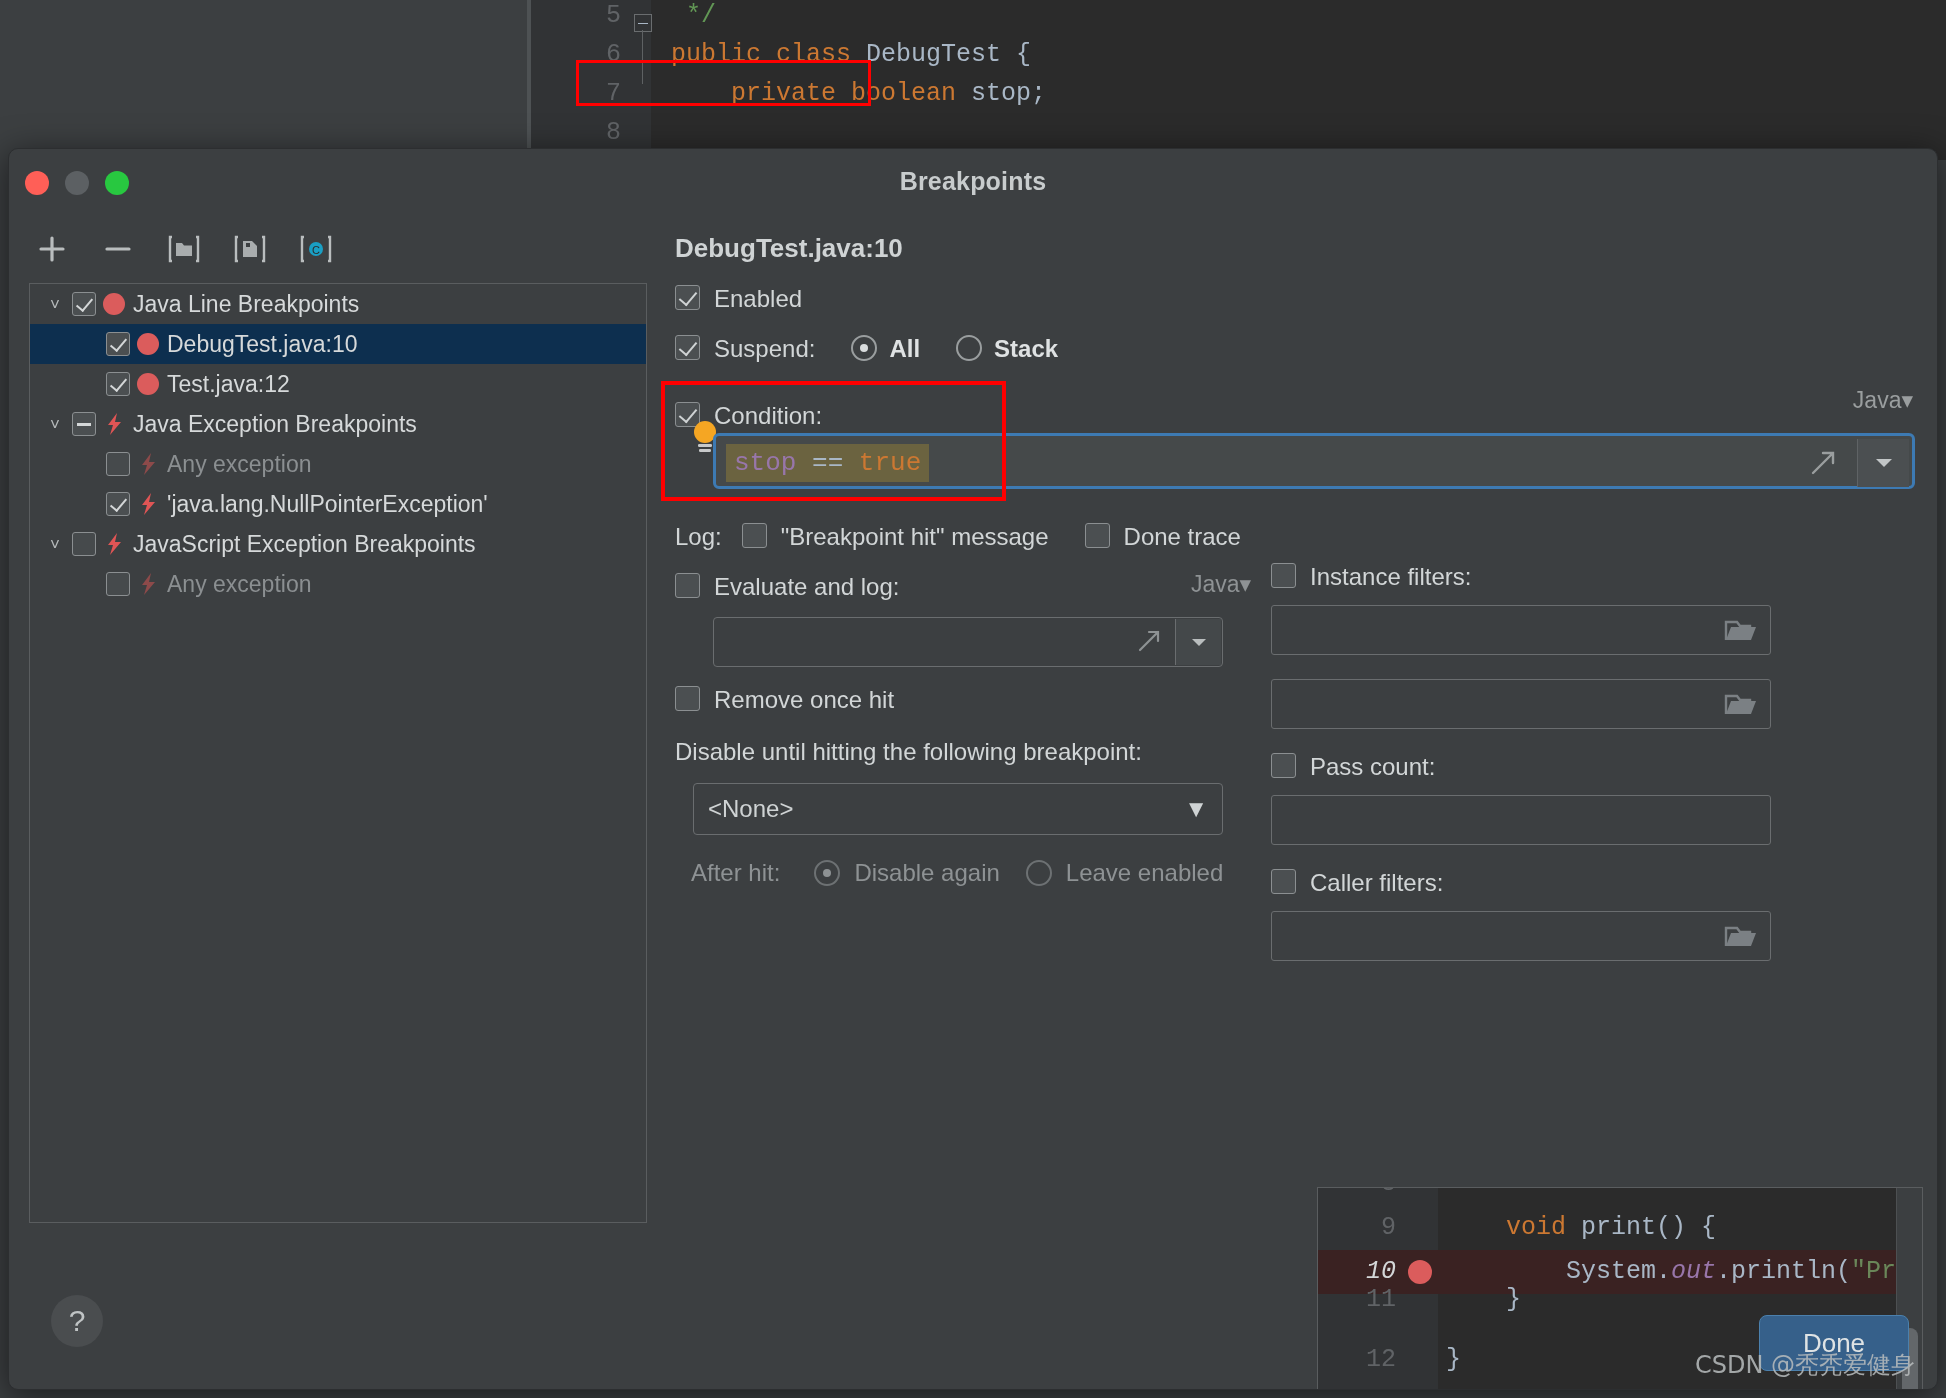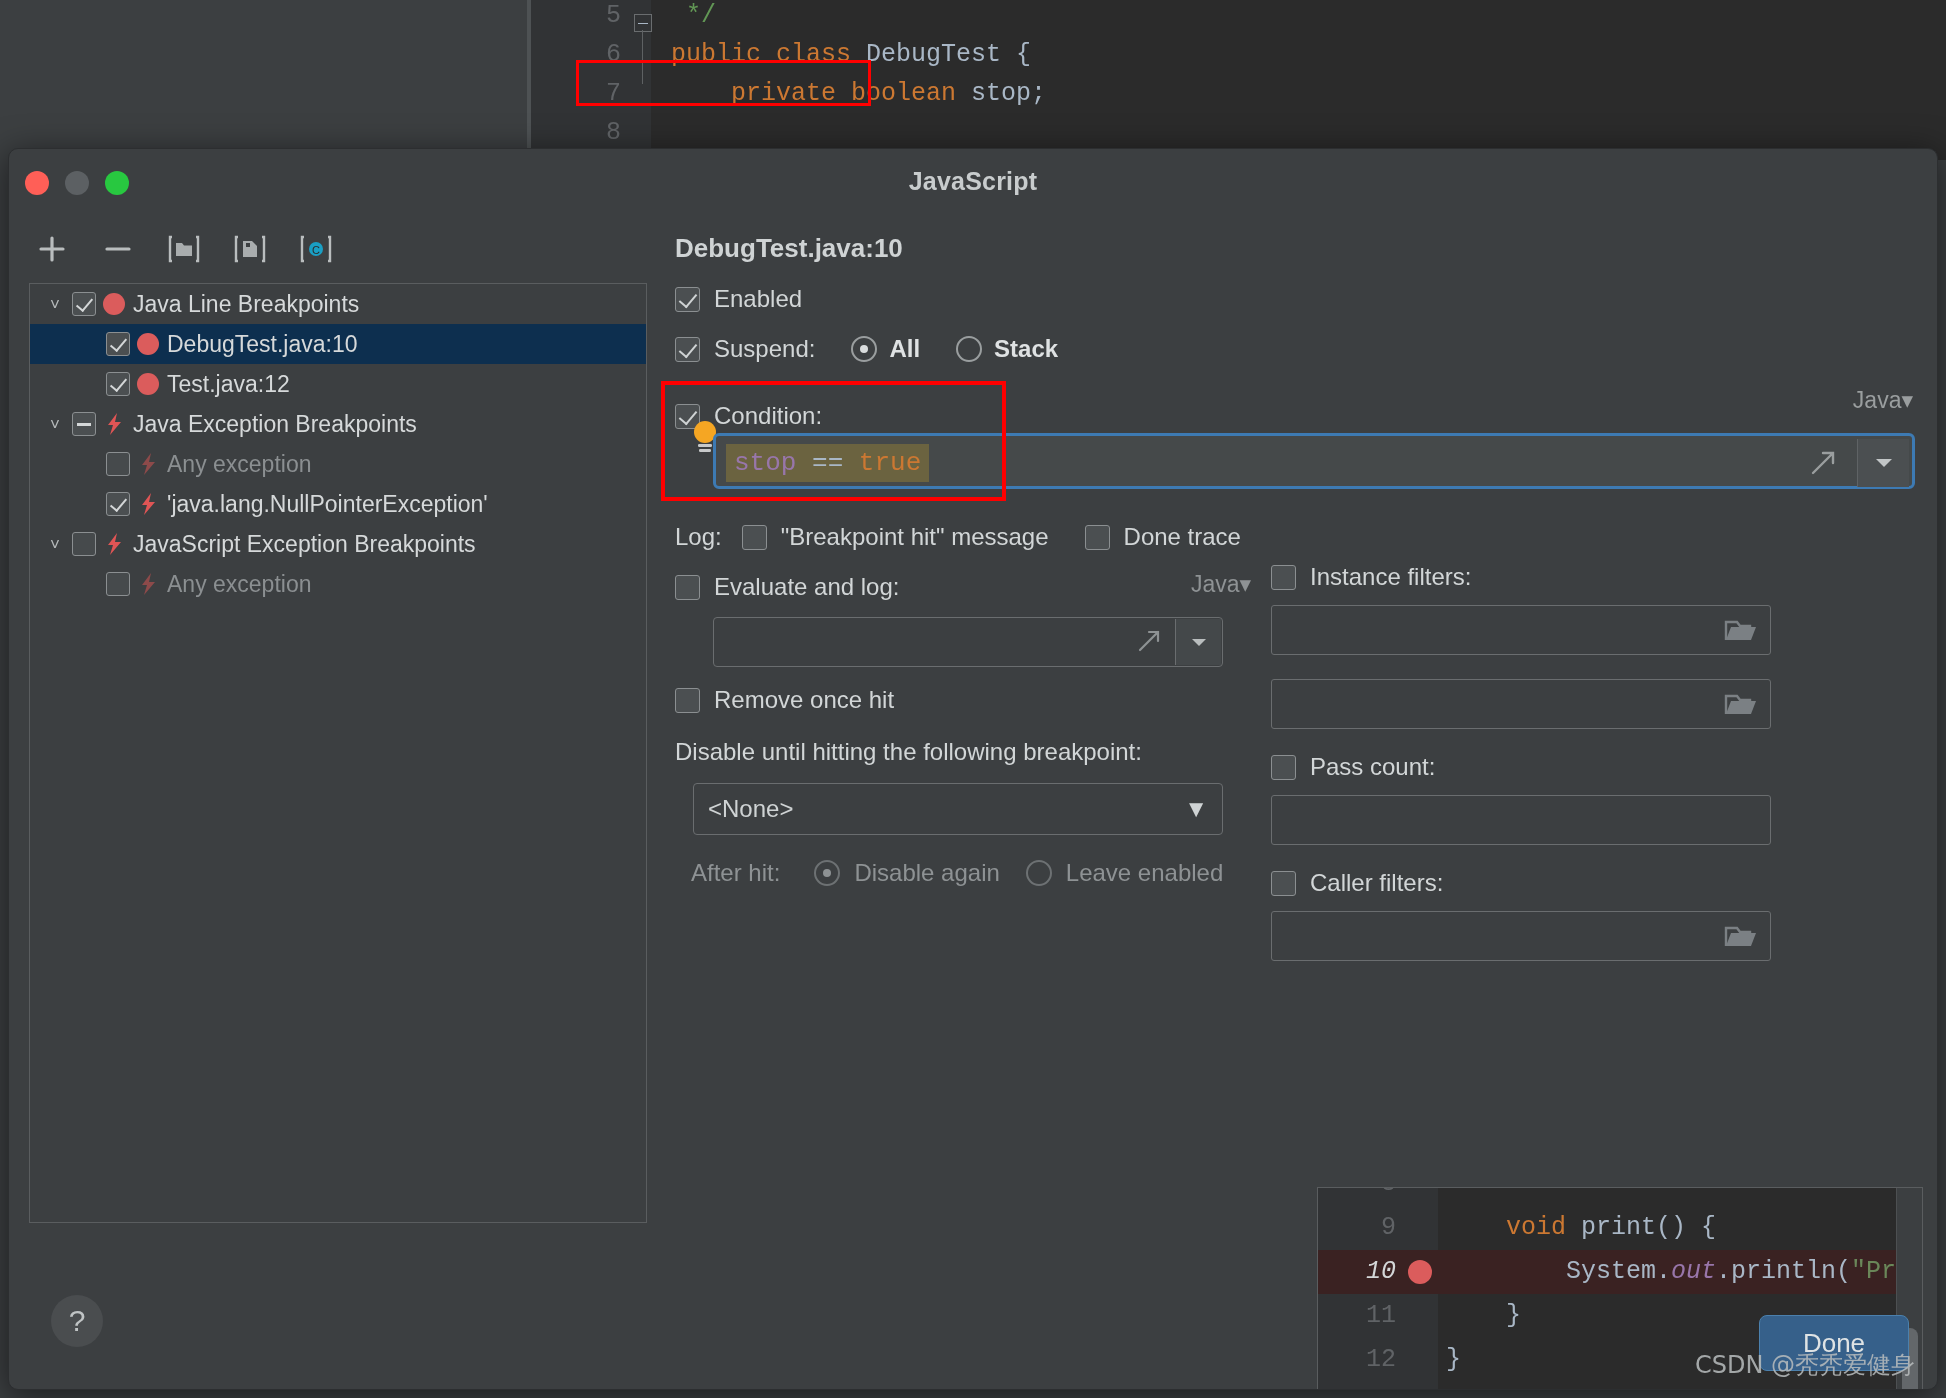--- a/index.html
+++ b/index.html
@@ -78,21 +78,21 @@
   #helpbtn {
     position:absolute; left:28px; bottom:42px; width:52px; height:52px; border-radius:50%;
     background:#4a4d4f; color:#c0c4c5; font-size:30px;
     display:flex; align-items:center; justify-content:center;
   }
 
   
   #right-col { position:absolute; left:652px; top:62px; right:0; bottom:0; }
   #bp-title { position:absolute; left:14px; top:22px; color:#cfd3d4; font-size:26px; font-weight:bold; }
 
-  .ck-row { display:flex; align-items:center; }
+  .ck-row { display:flex; }
   .ck { width:25px; height:25px; flex:0 0 25px; border:1px solid #8b8f91; border-radius:3px; background:#4b4f51; position:relative; }
   .ck.on:after {
     content:""; position:absolute; left:7px; top:2px; width:8px; height:15px;
     border:solid #cfd3d4; border-width:0 2.5px 2.5px 0; transform:rotate(40deg);
   }
   .ck-label { color:#d2d6d7; font-size:24px; margin-left:14px; white-space:nowrap; }
   .ck-label.dim { color:#8e9294; }
 
   .radio { width:26px; height:26px; flex:0 0 26px; border:2px solid #9a9e9f; border-radius:50%; background:transparent; position:relative; }
   .radio.on:after { content:""; position:absolute; left:7px; top:7px; width:8px; height:8px; border-radius:50%; background:#d9dcdd; }
@@ -218,21 +218,21 @@
     <div class="hl-box" style="left:45px; top:60px; width:295px; height:46px;"></div>
   </div>
 </div>
 
 <div id="dialog">
 
   <div id="titlebar">
     <div class="traffic red"></div>
     <div class="traffic yellow"></div>
     <div class="traffic green"></div>
-    <div class="title">JavaScript</div>
+    <div class="title">Breakpoints</div>
   </div>
 
   <div id="left-col">
 
     <div id="tree-toolbar">
       <div class="tbtn">
         <svg width="30" height="30" viewBox="0 0 30 30">
             <path d="M15 4v22M4 15h22" stroke="#b9bdbe" stroke-width="3.2" stroke-linecap="round"></path>
           </svg>
       </div>
@@ -497,21 +497,21 @@
           </div>
           <div class="pline" style="top: 18px;">
             <span class="pn">9</span>
             <span class="pc"><span class="s-plain">    </span><span class="s-kw">void </span><span class="s-fn">print</span><span class="s-plain">() {</span></span>
           </div>
           <div class="pline active" style="top: 62px;">
             <span class="pn">10</span>
             <span class="pbp"></span>
             <span class="pc"><span class="s-plain">        System.</span><span class="s-field">out</span><span class="s-plain">.println(</span><span class="s-str">"Print something to console!"</span></span>
           </div>
-          <div class="pline" style="top: 106px;">
+          <div class="pline" style="top: 90px;">
             <span class="pn">11</span>
             <span class="pc"><span class="s-plain">    }</span></span>
           </div>
           <div class="pline" style="top: 150px;">
             <span class="pn">12</span>
             <span class="pc"><span class="s-plain">}</span></span>
           </div>
           <div class="pline" style="top: 194px;">
             <span class="pn">13</span>
             <span class="pc"></span>

